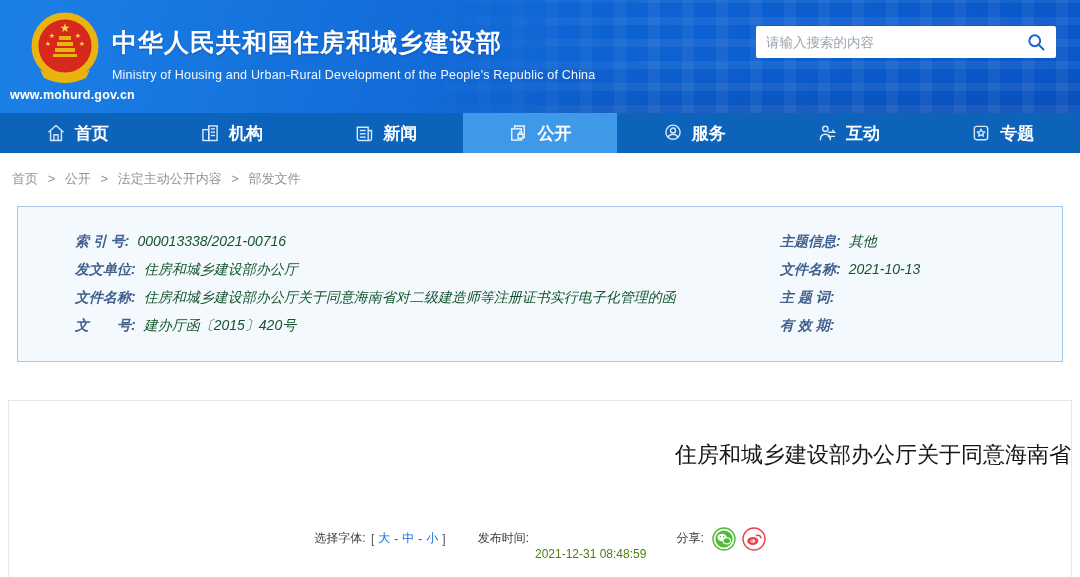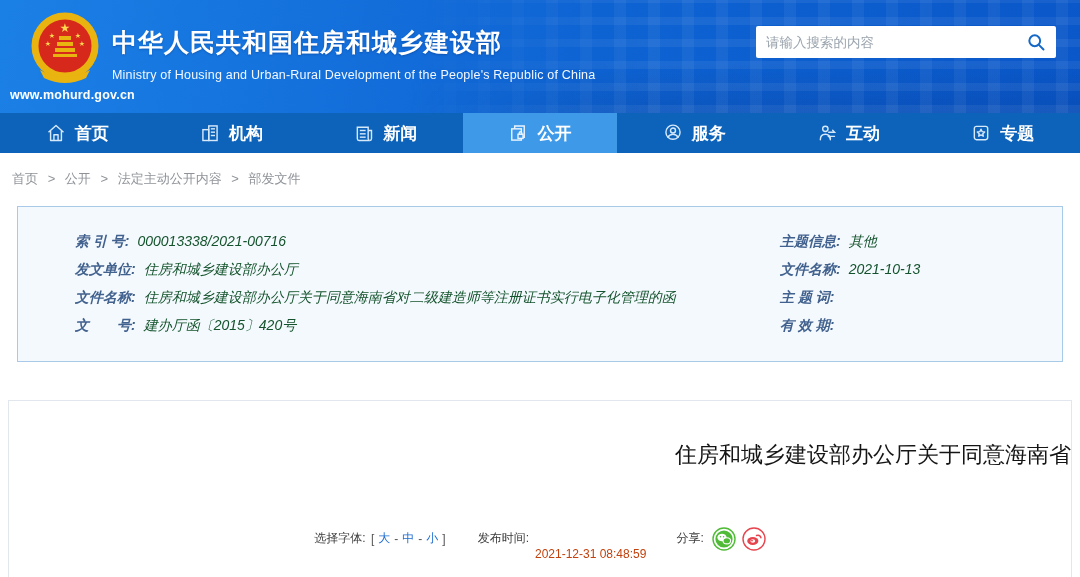--- a/index.html
+++ b/index.html
@@ -59,21 +59,21 @@
   .doc-title { text-align:right; font-size:22px; font-weight:normal; color:#151515;
                line-height:35px; }
   .meta-row { margin-top:44px; display:flex; justify-content:center; align-items:center;
               font-size:12px; color:#3c3c3c; }
   .meta-group { display:flex; align-items:center; }
   .meta-gap { width:30px; }
   .meta-label { color:#3c3c3c; }
   .size-link { color:#1f6dd0; cursor:pointer; margin:0 2px; }
   .size-sep { color:#555; margin:0 2px; }
   .bracket { color:#555; margin:0 2px; }
-  .meta-value { margin-left:6px; color:#c2410c;margin-top:31px; }
+  .meta-value { margin-left:6px; color:#4d7c0f;margin-top:31px; }
   .share-icons { display:flex; align-items:center; gap:6px; margin-left:8px; }
   .share-btn { width:24px; height:24px; cursor:pointer; display:block; }
 </style>
 </head>
 <body>
 
 <div class="page">
 
   <header class="header">
     <div class="emblem">

